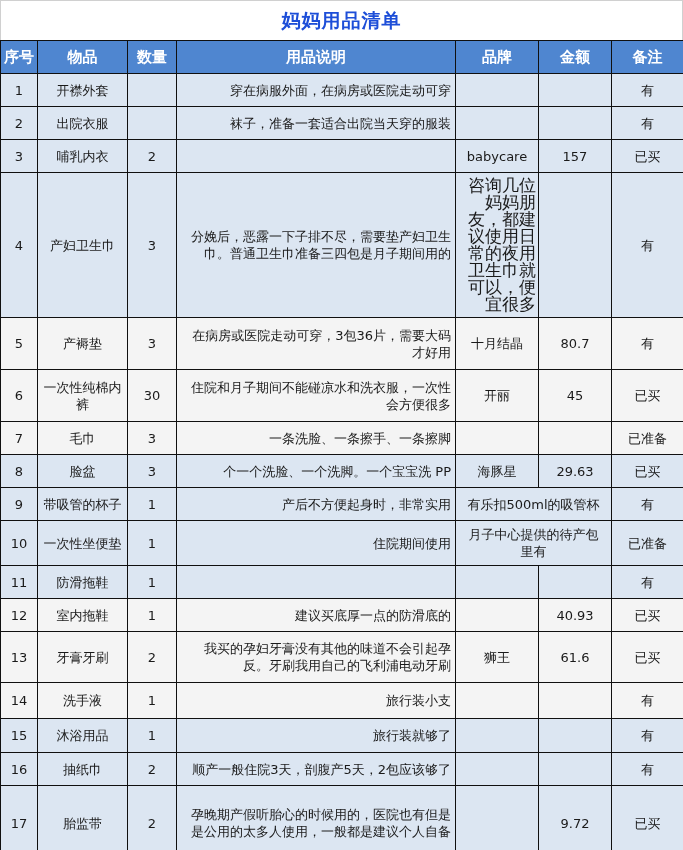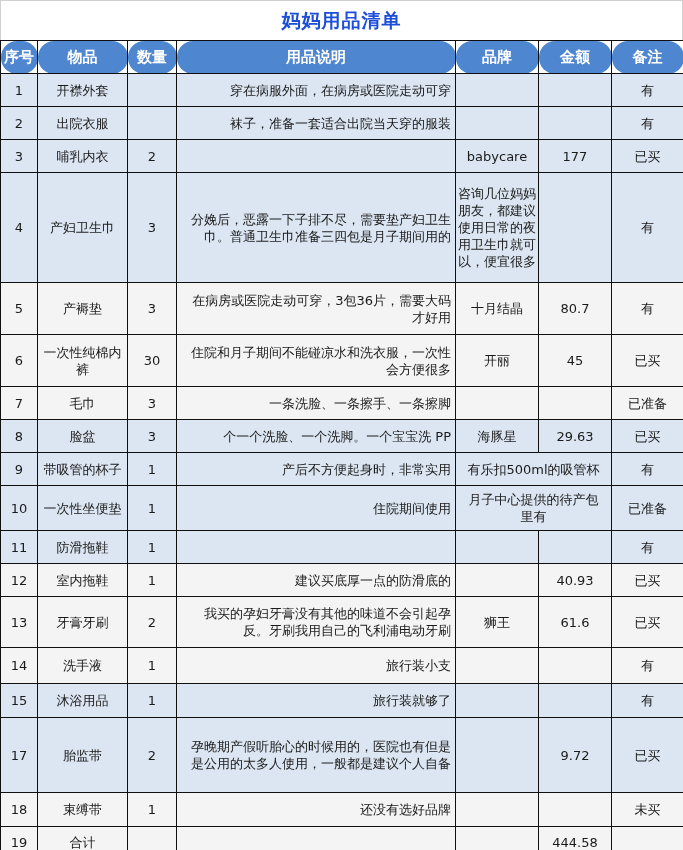--- a/index.html
+++ b/index.html
@@ -16,21 +16,21 @@
   table.sheet {
     position: absolute; left: 0; top: 40px;
     border-collapse: collapse; table-layout: fixed; width: 683px;
   }
   table.sheet td, table.sheet th {
     border: 1px solid #101010; padding: 0 4px; font-size: 13px; color: #1a1a1a;
     overflow: hidden; line-height: 17px; font-weight: normal;
   }
   table.sheet th {
     background: #4f86d0; color: #ffffff; font-weight: bold; font-size: 15px;
-    height: 32px; text-align: center; padding: 0 2px; border-radius: 16px;
+    height: 32px; text-align: center; padding: 0 2px;
   }
   .c { text-align: center; }
   .l { text-align: right; }
   .sm { font-size: 12px; }
   tr.blue td { background: #dce6f2; }
   tr.white td { background: #f4f4f4; }
 </style>
 </head>
 <body>
 
@@ -77,29 +77,29 @@
       <td class="c"></td>
       <td class="c"></td>
       <td class="c">有</td>
     </tr>
     <tr class="blue" style="height:33px">
       <td class="c">3</td>
       <td class="c">哺乳内衣</td>
       <td class="c">2</td>
       <td class="l"></td>
       <td class="c sm">babycare</td>
-      <td class="c sm">177</td>
+      <td class="c sm">157</td>
       <td class="c">已买</td>
     </tr>
     <tr class="blue" style="height:67px">
       <td class="c">4</td>
       <td class="c">产妇卫生巾</td>
       <td class="c">3</td>
       <td class="l">分娩后，恶露一下子排不尽，需要垫产妇卫生巾。普通卫生巾准备三四包是月子期间用的</td>
-      <td class="l" style="font-size:13px;padding:12px 2px" colspan="1">咨询几位妈妈朋友，都建议使用日常的夜用卫生巾就可以，便宜很多</td>
+      <td class="l" style="font-size:17px;padding:4px 2px" colspan="1">咨询几位妈妈朋友，都建议使用日常的夜用卫生巾就可以，便宜很多</td>
       <td class="c"></td>
       <td class="c">有</td>
     </tr>
     <tr class="white" style="height:52px">
       <td class="c">5</td>
       <td class="c">产褥垫</td>
       <td class="c">3</td>
       <td class="l">在病房或医院走动可穿，3包36片，需要大码才好用</td>
       <td class="c">十月结晶</td>
       <td class="c sm">80.7</td>
@@ -186,20 +186,29 @@
     </tr>
     <tr class="blue" style="height:34px">
       <td class="c">15</td>
       <td class="c">沐浴用品</td>
       <td class="c">1</td>
       <td class="l">旅行装就够了</td>
       <td class="c"></td>
       <td class="c"></td>
       <td class="c">有</td>
     </tr>
+    <tr class="blue" style="height:33px">
+      <td class="c">16</td>
+      <td class="c">抽纸巾</td>
+      <td class="c">2</td>
+      <td class="l">顺产一般住院3天，剖腹产5天，2包应该够了</td>
+      <td class="c"></td>
+      <td class="c"></td>
+      <td class="c">有</td>
+    </tr>
     <tr class="blue" style="height:75px">
       <td class="c">17</td>
       <td class="c">胎监带</td>
       <td class="c">2</td>
       <td class="l">孕晚期产假听胎心的时候用的，医院也有但是是公用的太多人使用，一般都是建议个人自备</td>
       <td class="c"></td>
       <td class="c sm">9.72</td>
       <td class="c">已买</td>
     </tr>
     <tr class="white" style="height:34px">

